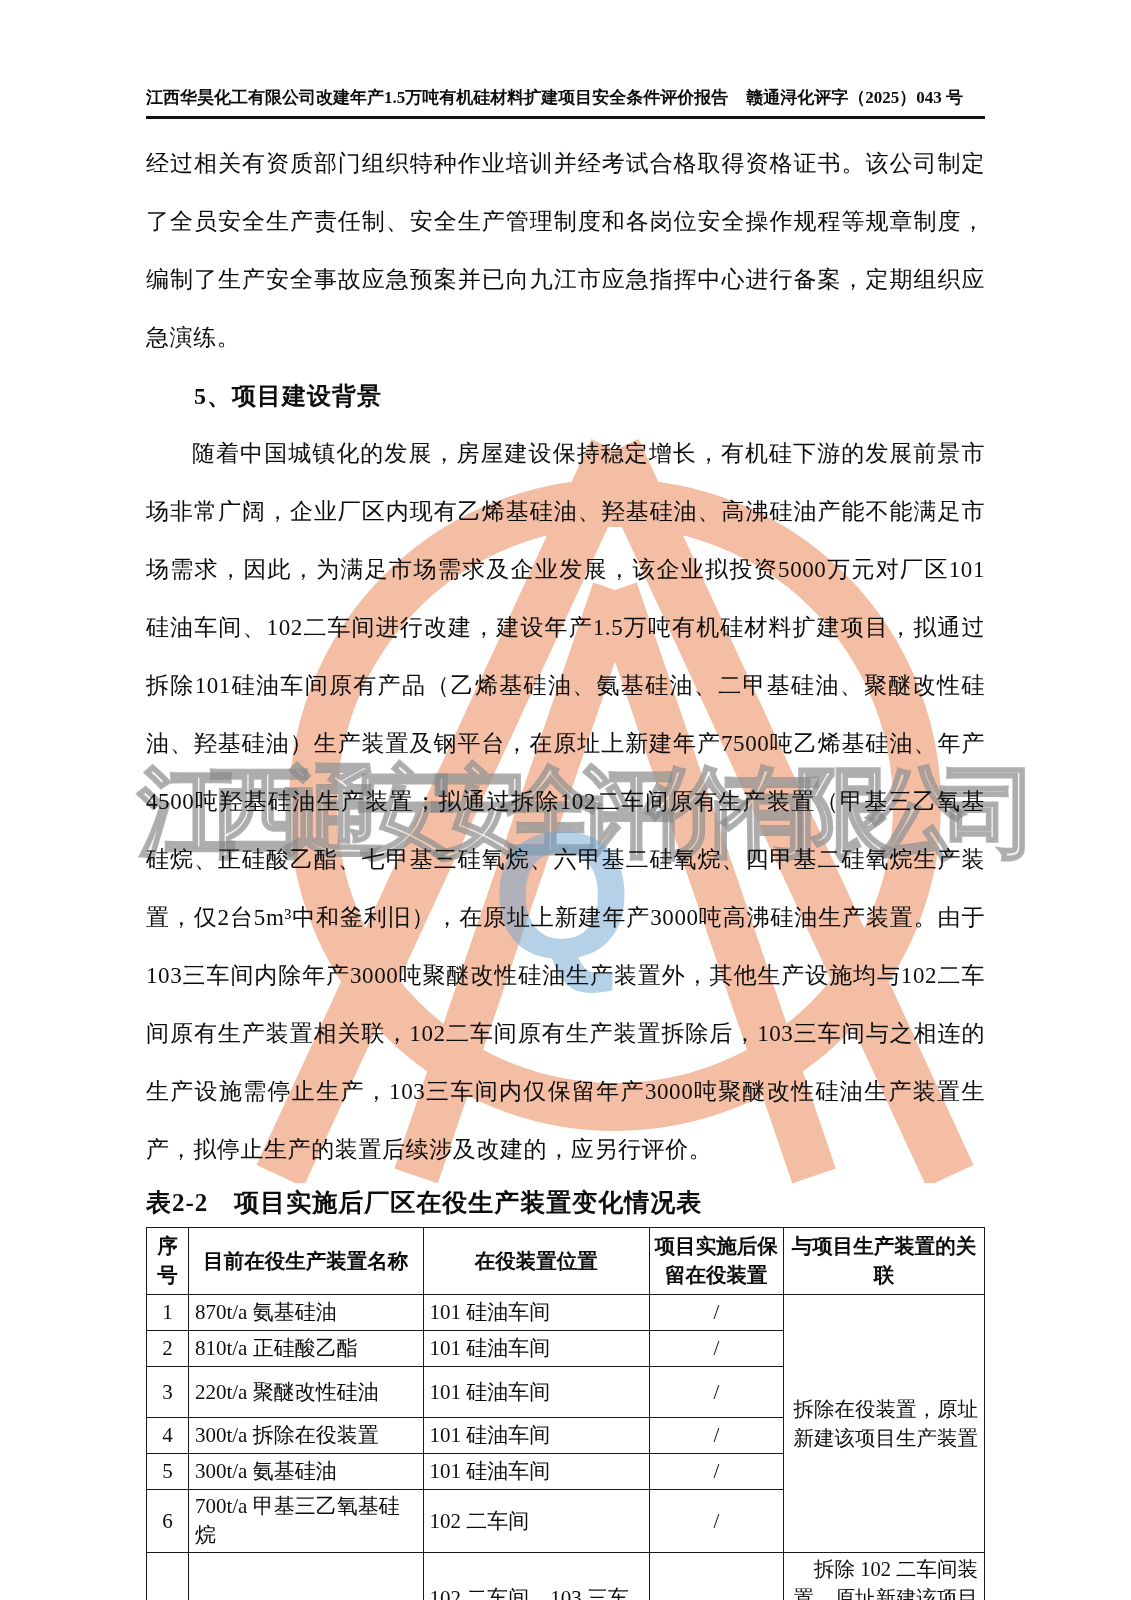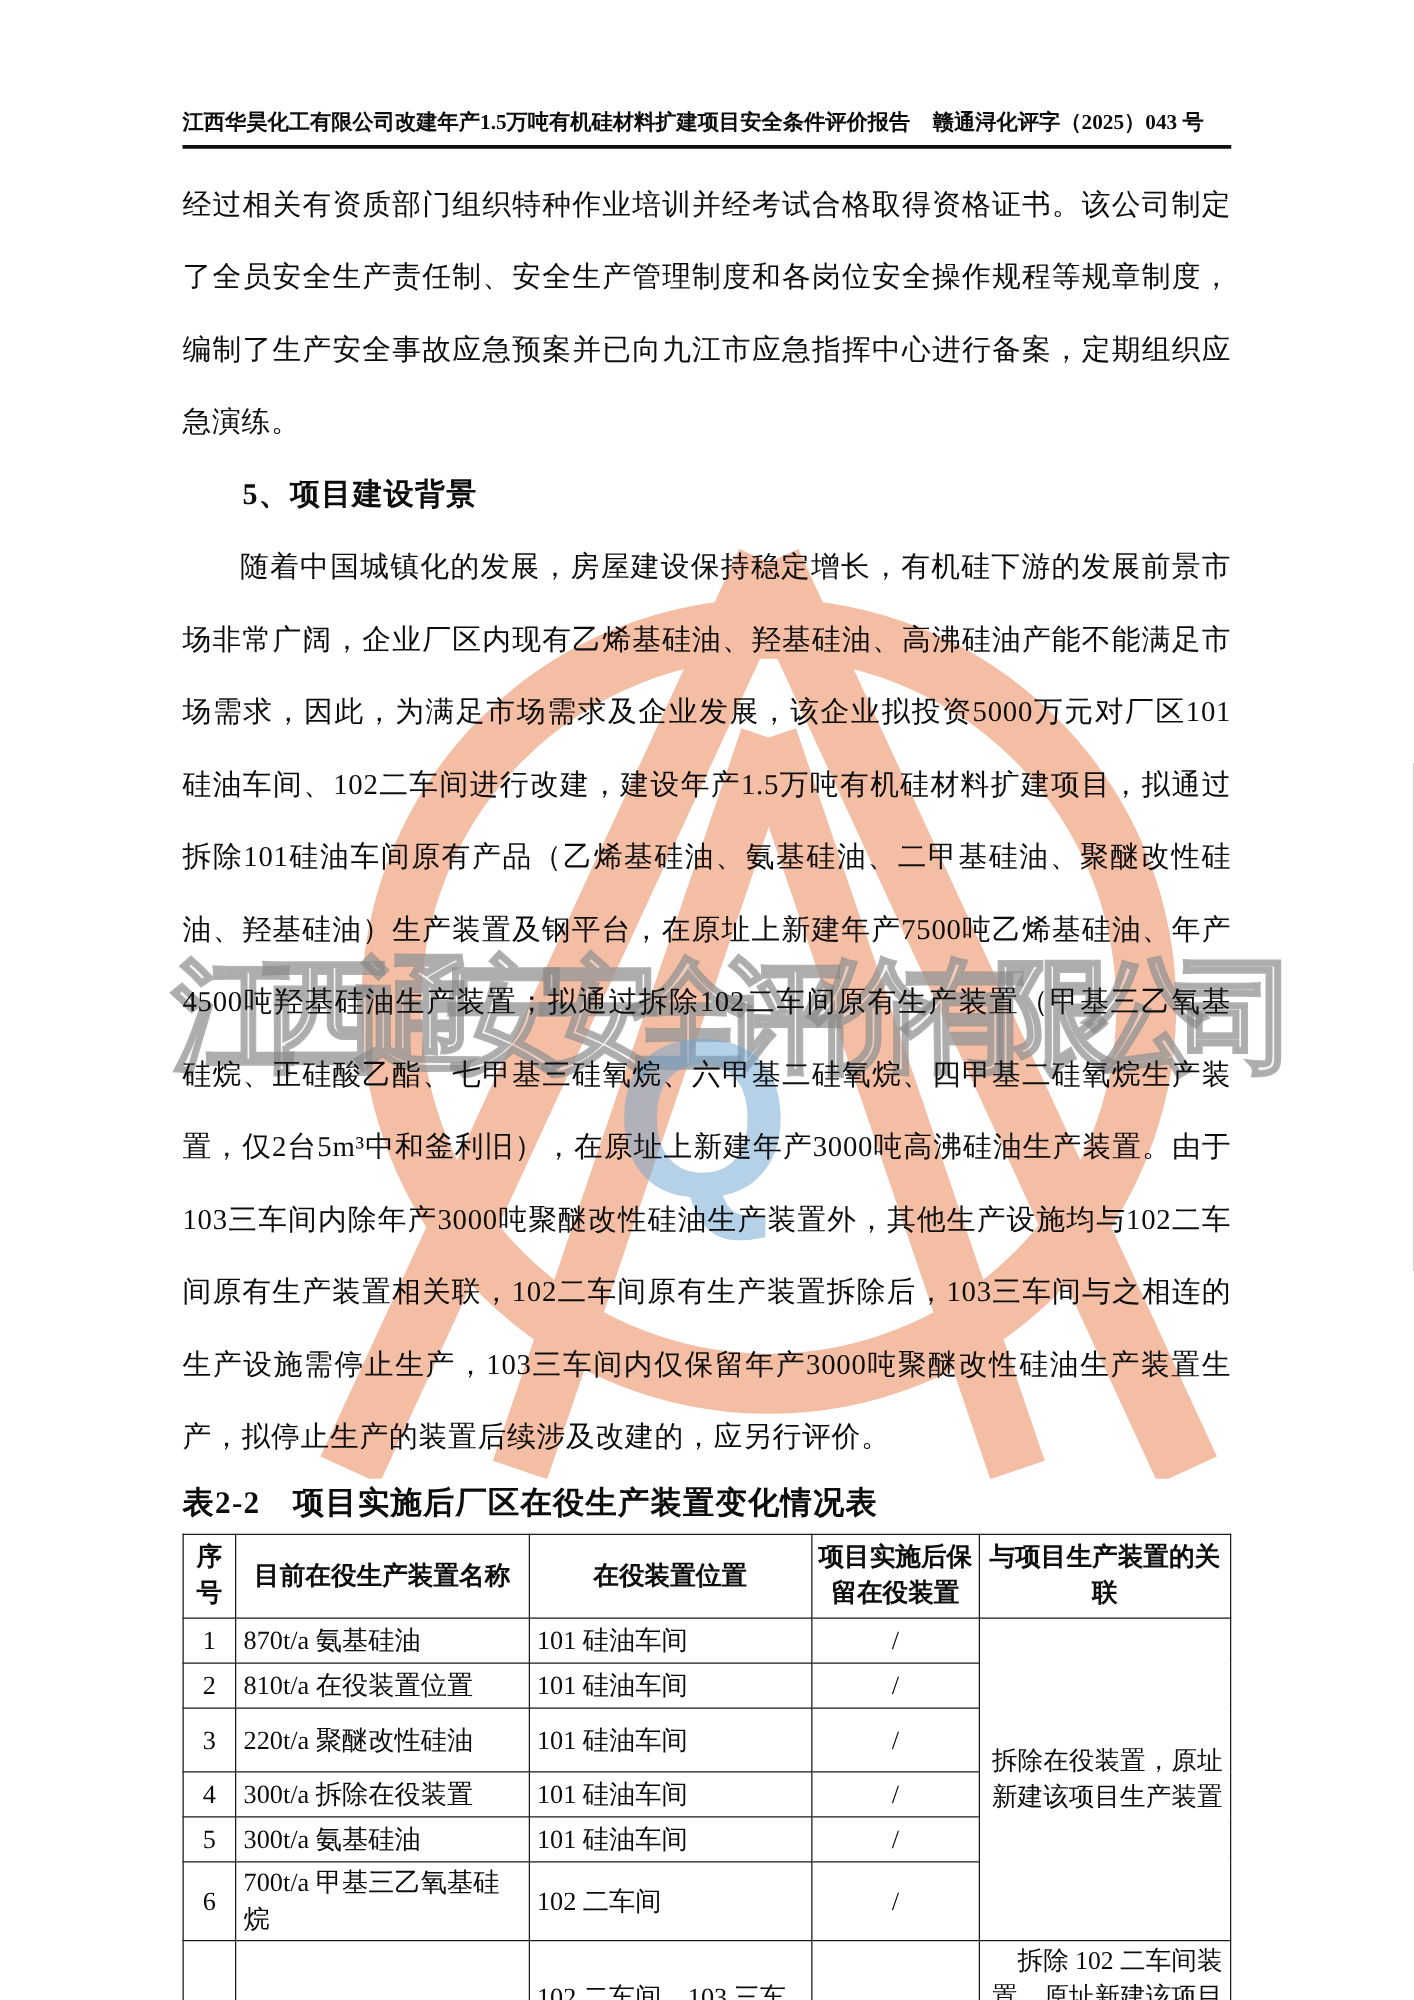--- a/index.html
+++ b/index.html
@@ -122,21 +122,21 @@
       <tbody>
         <tr class="r-std">
           <td class="c-no">1</td>
           <td class="c-name">870t/a 氨基硅油</td>
           <td class="c-loc">101 硅油车间</td>
           <td class="c-keep">/</td>
           <td class="rel" rowspan="6">拆除在役装置，原址新建该项目生产装置</td>
         </tr>
         <tr class="r-std">
           <td class="c-no">2</td>
-          <td class="c-name">810t/a 在役装置位置</td>
+          <td class="c-name">810t/a 正硅酸乙酯</td>
           <td class="c-loc">101 硅油车间</td>
           <td class="c-keep">/</td>
         </tr>
         <tr class="r-tall">
           <td class="c-no">3</td>
           <td class="c-name">220t/a 聚醚改性硅油</td>
           <td class="c-loc">101 硅油车间</td>
           <td class="c-keep">/</td>
         </tr>
         <tr class="r-std">

